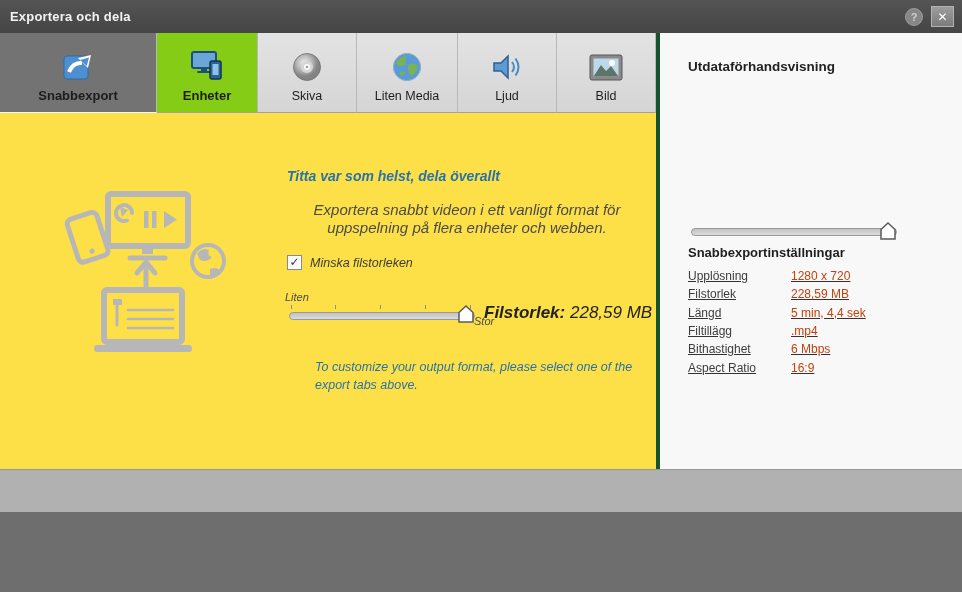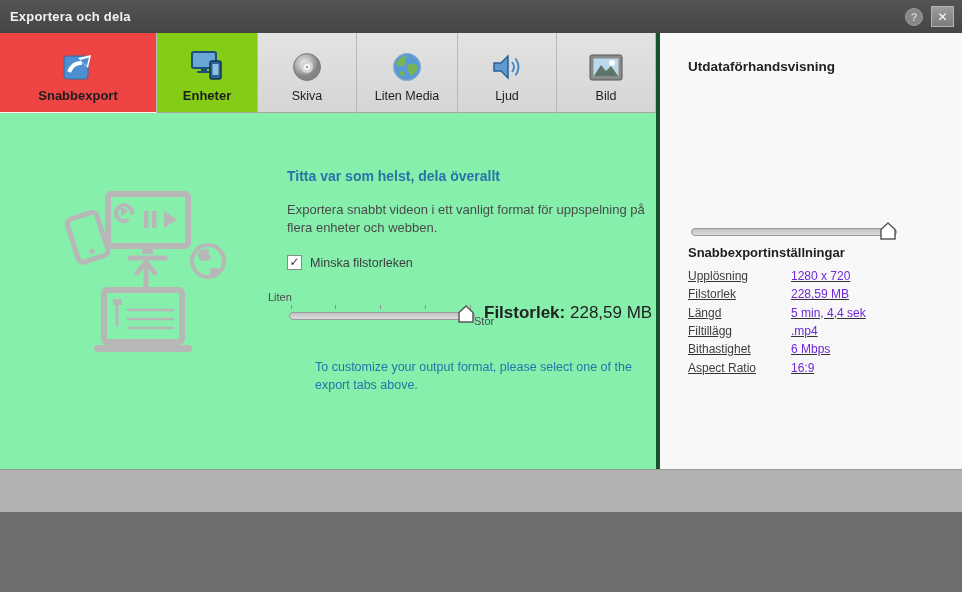--- a/index.html
+++ b/index.html
@@ -17,49 +17,49 @@
     color:#cfcfcf;font-size:11px;font-weight:bold;display:flex;align-items:center;justify-content:center;cursor:default;}
   .close-btn{width:21px;height:19px;background:linear-gradient(#9d9d9d,#7b7b7b);border:1px solid #b3b3b3;
     color:#fff;font-size:12px;font-weight:bold;display:flex;align-items:center;justify-content:center;cursor:default;}
   
   .tabstrip{position:absolute;left:0;top:33px;width:656px;height:80px;display:flex;}
   .tab{box-sizing:border-box;height:80px;display:flex;flex-direction:column;align-items:center;
     justify-content:flex-end;padding-bottom:9px;gap:7px;border-right:1px solid #b8b8b8;
     border-bottom:1px solid #a2a2a2;background:linear-gradient(#e3e3e3,#d5d5d5);cursor:pointer;}
   .tab .lbl{font-size:12.5px;color:#1d1d1d;}
   .tab.white{background:#84cc16;}
-  .tab.selected{background:#ef4444;border-bottom:1px solid #f8f8f8;align-items:center;}
+  .tab.selected{background:#737373;border-bottom:1px solid #f8f8f8;align-items:center;}
   .tab.selected .lbl,.tab.white .lbl{font-weight:bold;font-size:13px;}
   
   .right-panel{position:absolute;left:656px;top:33px;width:305px;height:436px;
     border-left:4px solid #14532d;background:#f8f8f8;}
   .rp-heading{position:absolute;left:28px;top:26px;font-size:13.5px;font-weight:bold;color:#222;}
   .preview-box{position:absolute;left:31px;top:60px;width:206px;height:115px;background:#060606;}
   .watermark{position:absolute;left:0;top:48px;width:100%;text-align:center;font-size:8px;color:#3e3e3e;white-space:nowrap;}
   .watermark b{color:#4a4a4a;}
   .rp-slider{position:absolute;left:31px;top:189px;width:206px;height:18px;}
   .slider-track{position:absolute;left:0;top:6px;height:6px;border:1px solid #9a9a9a;border-radius:4px;
     background:linear-gradient(#c2c2c2,#dcdcdc);}
   .thumb{position:absolute;top:-1px;width:16px;height:18px;}
   
   .settings-heading{position:absolute;left:28px;top:212px;font-size:13px;font-weight:bold;color:#1e1e1e;}
   .settings{position:absolute;left:28px;top:234px;width:260px;text-decoration:underline;}
   .set-row{display:flex;height:18.3px;align-items:center;font-size:12px;}
   .set-row .k{width:103px;color:#3d3d3d;}
-  .set-row .v{color:#6d28d9;}
-  
-  .content{position:absolute;left:0;top:113px;width:656px;height:356px;background:#86efac;}
+  .set-row .v{color:#c2410c;}
+  
+  .content{position:absolute;left:0;top:113px;width:656px;height:356px;background:#fde047;font-style:italic;}
   .illustration{position:absolute;left:60px;top:76px;}
   .m-heading{position:absolute;left:287px;top:55px;font-size:14px;font-weight:bold;color:#2973a8;}
-  .m-desc{position:absolute;left:287px;top:88px;width:360px;font-size:13px;line-height:17.5px;color:#4a4a4a;}
+  .m-desc{position:absolute;left:287px;top:88px;width:360px;font-size:15px;line-height:17.5px;color:#4a4a4a;text-align:center;}
   .chk-row{position:absolute;left:287px;top:142px;display:flex;align-items:center;gap:8px;cursor:pointer;}
   .chk-box{width:13px;height:13px;background:#fff;border:1px solid #8a8a8a;display:flex;align-items:center;
     justify-content:center;font-size:12px;color:#333;font-weight:bold;line-height:13px;}
   .chk-lbl{font-size:12.5px;color:#3c3c3c;}
-  .sl-min{position:absolute;left:268px;top:178px;font-size:11px;color:#4a4a4a;}
+  .sl-min{position:absolute;left:285px;top:178px;font-size:11px;color:#4a4a4a;}
   .sl-max{position:absolute;left:474px;top:178px;font-size:11px;color:#4a4a4a;margin-top:24px;}
   .m-slider{position:absolute;left:289px;top:193px;width:186px;height:20px;}
   .tick{position:absolute;top:-1px;width:1px;height:4px;background:#8f8f8f;}
   .filesize{position:absolute;left:484px;top:190px;font-size:17px;color:#222;}
   .filesize .fl{font-weight:bold;}
   .m-note{position:absolute;left:287px;top:246px;width:336px;font-size:12.5px;line-height:17.5px;color:#2973a8;margin-left:28px;}
   
   .footer{position:absolute;left:0;top:469px;width:962px;height:123px;background:#b1b1b1;border-top:1px solid #989898;box-sizing:border-box;}
   svg{display:block;}
 </style>

